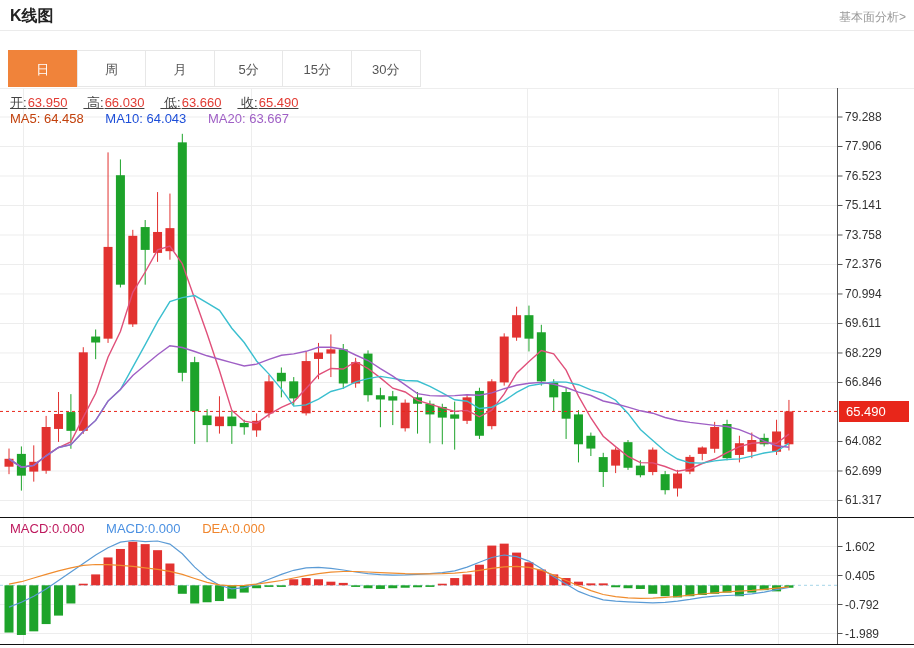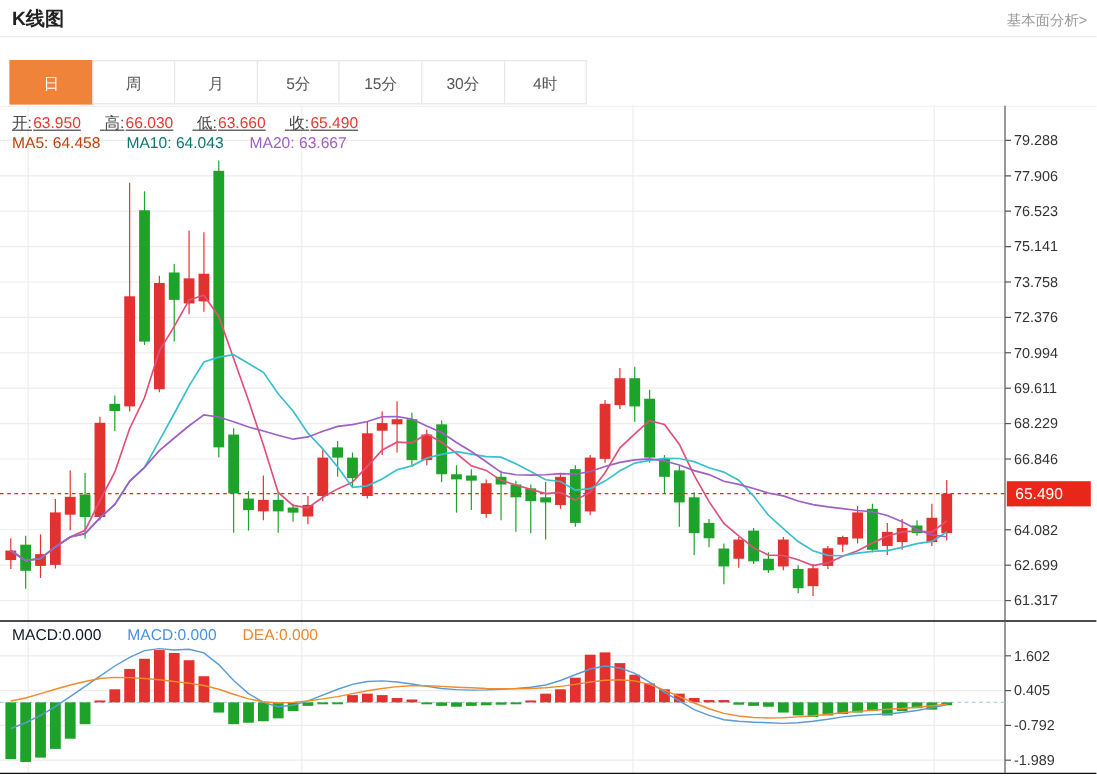--- a/index.html
+++ b/index.html
@@ -34,21 +34,20 @@
     <a class="rlink">基本面分析&gt;</a>
   </div>
 
   <div class="tabbar">
     <div class="tab active">日</div>
     <div class="tab">周</div>
     <div class="tab">月</div>
     <div class="tab">5分</div>
     <div class="tab">15分</div>
     <div class="tab">30分</div>
-    <div class="tab">4时</div>
   </div>
 
   <div class="chart-wrap">
     <svg id="chart-svg" width="914" height="560" viewBox="0 0 914 560">
         <line x1="0" y1="0.5" x2="914" y2="0.5" stroke="#eeeeee" stroke-width="1"></line>
         <line x1="23.5" y1="0" x2="23.5" y2="556" stroke="#ededed" stroke-width="1"></line>
         <line x1="251.5" y1="0" x2="251.5" y2="556" stroke="#ededed" stroke-width="1"></line>
         <line x1="527.5" y1="0" x2="527.5" y2="556" stroke="#ededed" stroke-width="1"></line>
         <line x1="778.5" y1="0" x2="778.5" y2="556" stroke="#ededed" stroke-width="1"></line>
         <line x1="0" y1="29" x2="837" y2="29" stroke="#ededed" stroke-width="1"></line>
@@ -308,25 +307,25 @@
 
     <div class="row ohlc-row">
       <span>开:</span><span class="val">63.950</span>
       <span>高:</span><span class="val">66.030</span>
       <span>低:</span><span class="val">63.660</span>
       <span>收:</span><span class="val">65.490</span>
     </div>
 
     <div class="row ma-row">
       <span class="grp" style="color:#c2410c"><span>MA5:</span> <span>64.458</span></span>
-      <span class="grp" style="color:#0f766e"><span>MA10:</span> <span>64.043</span></span>
+      <span class="grp" style="color:#1d4ed8"><span>MA10:</span> <span>64.043</span></span>
       <span class="grp" style="color:#9f5fc5"><span>MA20:</span> <span>63.667</span></span>
     </div>
 
     <div class="row macd-row">
-      <span class="grp" style="color:#0f172a"><span>MACD:</span><span>0.000</span></span>
+      <span class="grp" style="color:#be185d"><span>MACD:</span><span>0.000</span></span>
       <span class="grp" style="color:#4a90e2"><span>MACD:</span><span>0.000</span></span>
       <span class="grp" style="color:#f0862d"><span>DEA:</span><span>0.000</span></span>
     </div>
 
     <div class="price-badge" style="top: 313px;">65.490</div>
   </div>
 </div>
 
 </body></html>

